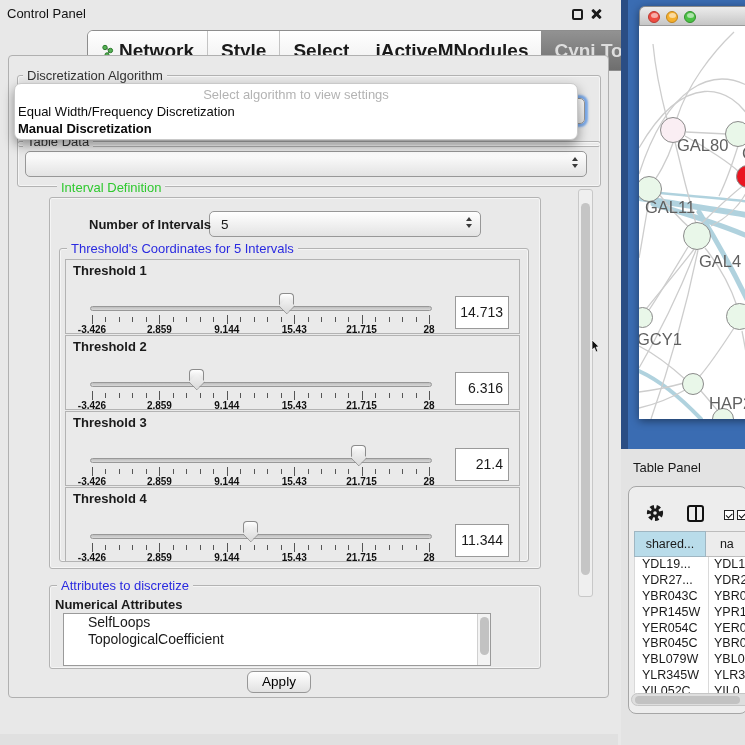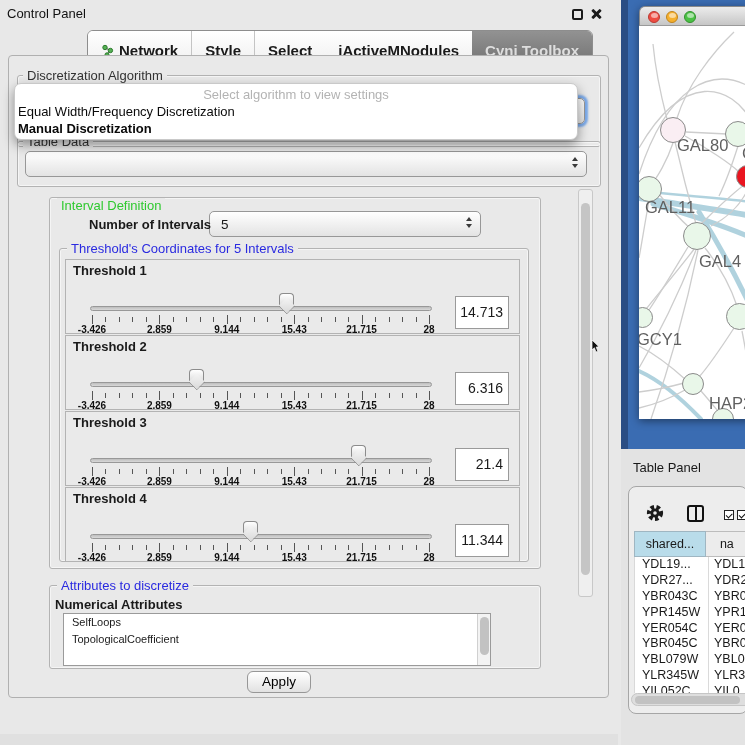--- a/index.html
+++ b/index.html
@@ -9,21 +9,21 @@
 
   
   .cp-title{position:absolute;left:7px;top:6px;font-size:13px;color:#111}
   .win-float{position:absolute;left:572px;top:9px;width:11px;height:11px;border:2px solid #1a1a1a;border-radius:2px;background:transparent}
   .win-close{position:absolute;left:590px;top:8px;width:12px;height:12px}
   .win-close::before,.win-close::after{content:"";position:absolute;left:5px;top:0;width:3px;height:12px;background:#1a1a1a;border-radius:1px}
   .win-close::before{transform:rotate(45deg)}
   .win-close::after{transform:rotate(-45deg)}
 
   
-  .tabbar{position:absolute;display:flex;height:41px;background:#fdfdfd;border:1px solid #8d8d8d;border-radius:6px;overflow:hidden;font-weight:bold;font-size:15px}
+  .tabbar{position:absolute;display:flex;height:41px;background:#fdfdfd;border:1px solid #8d8d8d;border-radius:6px;overflow:hidden;font-weight:bold;font-size:19px}
   .tabbar .tab{display:flex;align-items:center;gap:5px;padding:0 13px;line-height:21px;color:#1a1a1a;background:linear-gradient(#ffffff,#ededed)}
   .tabbar .tab.sep{border-left:1px solid #c4c4c4}
   .tabbar .tab.sel{background:linear-gradient(#929292,#6e6e6e);color:#dedede}
   .top-tabs{left:87px;top:30px}
   .bottom-tabs{left:143px;top:704px}
 
   
   .content{position:absolute;left:8px;top:55px;width:601px;height:643px;border:1px solid #b0b0b0;border-radius:4px;background:#e9e9e9}
   .grp{position:absolute;border:1px solid #b3b3b3;border-radius:3px;box-shadow:inset 0 0 0 1px rgba(255,255,255,.55)}
   .grp-label{position:absolute;background:#e9e9e9;padding:0 4px;font-size:13px;line-height:15px;white-space:nowrap;z-index:3}
@@ -55,21 +55,21 @@
   .ticks i.mj{height:9px;top:0}
   .tick-labels{position:absolute;left:26px;top:64px;width:337px;height:12px;font-size:10px;font-weight:bold;color:#111}
   .tick-labels span{position:absolute;transform:translateX(-50%);white-space:nowrap}
   .knob{position:absolute;top:33px;width:15px;height:12px;background:linear-gradient(#ffffff,#dedede);border:1px solid #8c8c8c;border-bottom:none;border-radius:4px 4px 1px 1px;z-index:2}
   .knob::after{content:"";position:absolute;left:1px;top:6px;width:10.6px;height:10.6px;transform:rotate(45deg);background:linear-gradient(135deg,#f4f4f4,#d9d9d9);border:1px solid #8c8c8c;border-top:none;border-left:none;border-radius:1px}
   .t-value{position:absolute;left:389px;top:36px;width:54px;height:33px;background:#ffffff;border:1px solid #9a9a9a;font-size:14px;line-height:31px;text-align:right;padding-right:5px}
 
   
   .num-label{position:absolute;left:46px;top:541px;font-weight:bold;font-size:13px}
   .listbox{position:absolute;left:54px;top:557px;width:428px;height:53px;background:#ffffff;border:1px solid #9a9a9a;overflow:hidden}
-  .listbox .li{font-size:11px;line-height:17px;padding-left:8px;white-space:nowrap}
+  .listbox .li{font-size:14px;line-height:17px;padding-left:24px;white-space:nowrap}
   .lb-scroll{position:absolute;right:0;top:0;width:13px;height:100%;background:#f3f3f3;border-left:1px solid #d0d0d0}
   .lb-scroll .thumb{position:absolute;left:1.5px;top:3px;width:9px;height:38px;background:#c2c2c2;border-radius:5px}
 
   .apply{position:absolute;left:238px;top:615px;width:64px;height:22px;background:linear-gradient(#ffffff,#e1e1e1);border:1px solid #979797;border-radius:6px;font-size:13.5px;text-align:center;line-height:20px}
 
   .vscroll{position:absolute;left:569px;top:133px;width:15px;height:408px;background:#efefef;border:1px solid #c8c8c8;border-radius:3px}
   .vscroll .thumb{position:absolute;left:2px;top:13px;width:9px;height:372px;background:#c5c5c5;border-radius:5px}
 
   .bottom-strip{position:absolute;left:0;top:734px;width:618px;height:11px;background:#e0e0e0}
 
@@ -169,21 +169,21 @@
     <div class="grp" style="left:8px;top:85px;width:584px;height:46px"></div>
     <div class="grp-label lbl-dark" style="left:14px;top:78px;z-index:2">Table Data</div>
     <div class="combo" style="left:16px;top:95px;width:562px">
       <span class="stepper">
           <i class="up"></i>
           <i class="dn"></i>
         </span>
     </div>
 
     <div class="grp" style="left:40px;top:141px;width:492px;height:372px"></div>
-    <div class="grp-label lbl-green" style="left:48px;top:142px">Interval Definition</div>
+    <div class="grp-label lbl-green" style="left:48px;top:124px">Interval Definition</div>
 
     <div class="grp-label" style="left:76px;top:161px;font-weight:bold;background:transparent">Number of Intervals</div>
     <div class="combo" style="left:200px;top:155px;width:272px">
       <span class="combo-text">5</span>
       <span class="stepper">
           <i class="up"></i>
           <i class="dn"></i>
         </span>
     </div>
 

